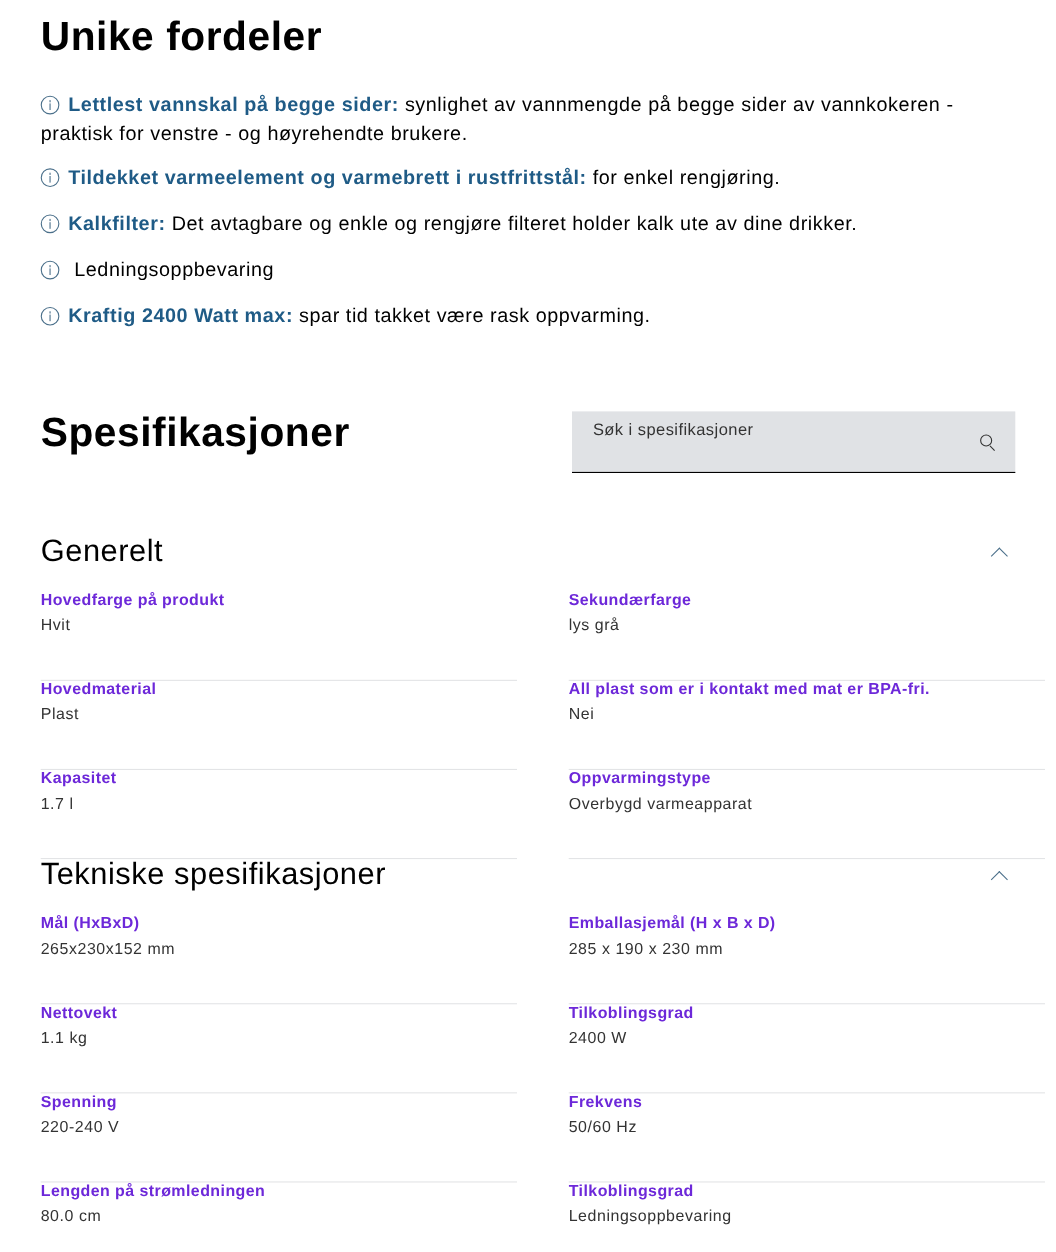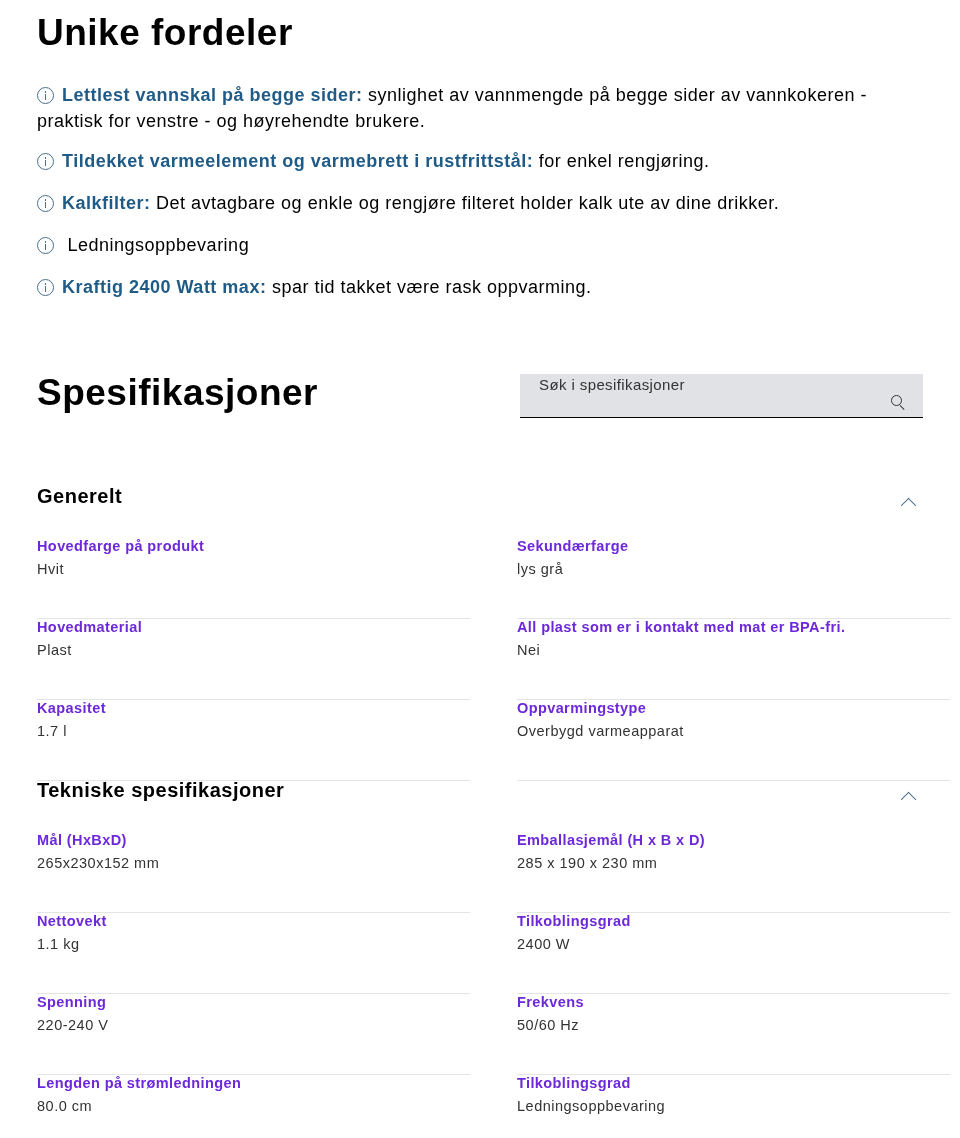--- a/index.html
+++ b/index.html
@@ -16,29 +16,29 @@
                    position: relative; top: 3px; margin-right: 8px; }
   .benefit .info::before { content: ""; position: absolute; left: 6.5px; top: 3px; width: 1.5px; height: 1.5px; background: #4a6f8a; }
   .benefit .info::after { content: ""; position: absolute; left: 6.5px; top: 6px; width: 1.5px; height: 6px; background: #4a6f8a; }
   .benefit .lead { color: #1f5b86; font-weight: bold; }
   .b0 { position: absolute; top: 0; }
   .b1 { position: absolute; top: 66px; }
   .b2 { position: absolute; top: 108px; }
   .b3 { position: absolute; top: 150px; }
   .b4 { position: absolute; top: 192px; }
 
-  .search { position: absolute; left: 520px; top: 374px; width: 403px; height: 44px; background: #e0e2e5;
+  .search { position: absolute; left: 520px; top: 374px; width: 403px; height: 56px; background: #e0e2e5;
             border-bottom: 1.5px solid #000; }
   .search input { position: absolute; left: 0; top: 0; width: 100%; height: 100%; border: none; background: transparent;
                   font-family: "Liberation Sans", sans-serif; font-size: 15px; letter-spacing: 0.4px; padding: 0 50px 22px 19px; color: #222; outline: none; }
   .search input::placeholder { color: #333; }
   .search .mag { position: absolute; right: 21px; top: 21px; width: 11px; height: 11px; border: 1.3px solid #333; border-radius: 50%; }
   .search .mag::after { content: ""; position: absolute; width: 6px; height: 1.3px; background: #333; left: 7px; top: 11px; transform: rotate(45deg); }
 
-  .section-title { position: absolute; left: 37px; font-weight: bold; font-size: 20px; letter-spacing: 0.5px; }
+  .section-title { position: absolute; left: 37px; font-weight: normal; font-size: 28px; letter-spacing: 0.5px; }
   .chev { position: absolute; left: 899px; width: 18px; height: 12px; cursor: pointer; }
   .chev::before { content: ""; position: absolute; left: 4px; top: 4px; width: 10px; height: 10px;
                   border-left: 1.5px solid #4a6f8a; border-top: 1.5px solid #4a6f8a; transform: rotate(45deg); }
 
   .spec { position: absolute; width: 433px; height: 81px; border-bottom: 1px solid #e3e4e6; }
   .spec .lbl { position: absolute; top: 0; left: 0; font-weight: bold; font-size: 14.5px; letter-spacing: 0.4px; color: #6d28d9; }
   .spec .val { position: absolute; top: 23px; left: 0; font-size: 14.5px; letter-spacing: 0.5px; color: #333; }
   .col-l { left: 37px; }
   .col-r { left: 489px; margin-left: 28px; }
 </style>

